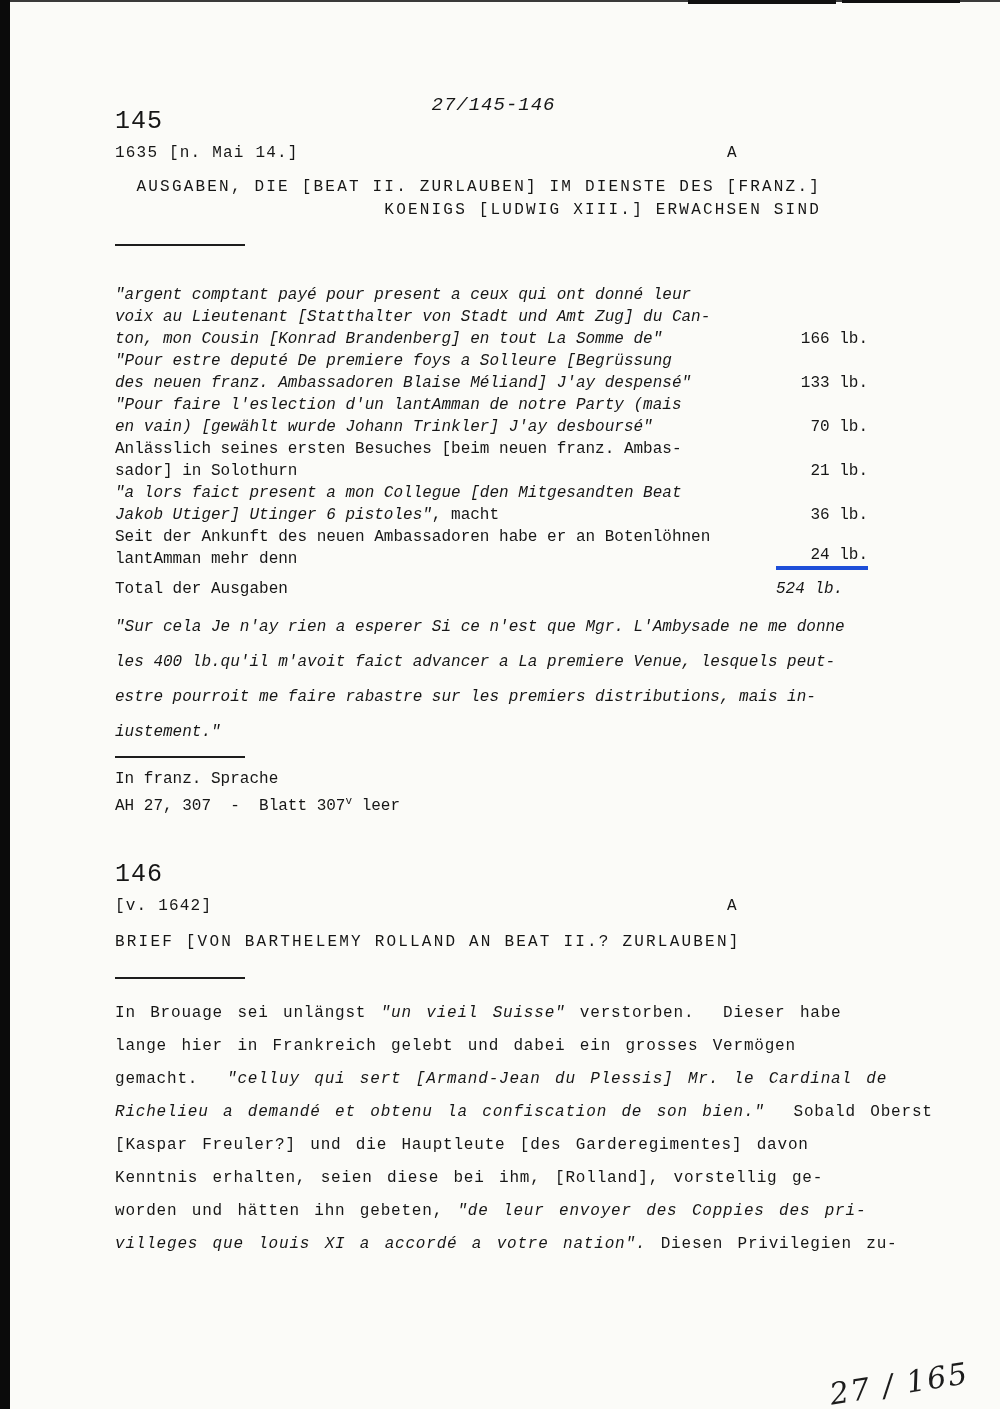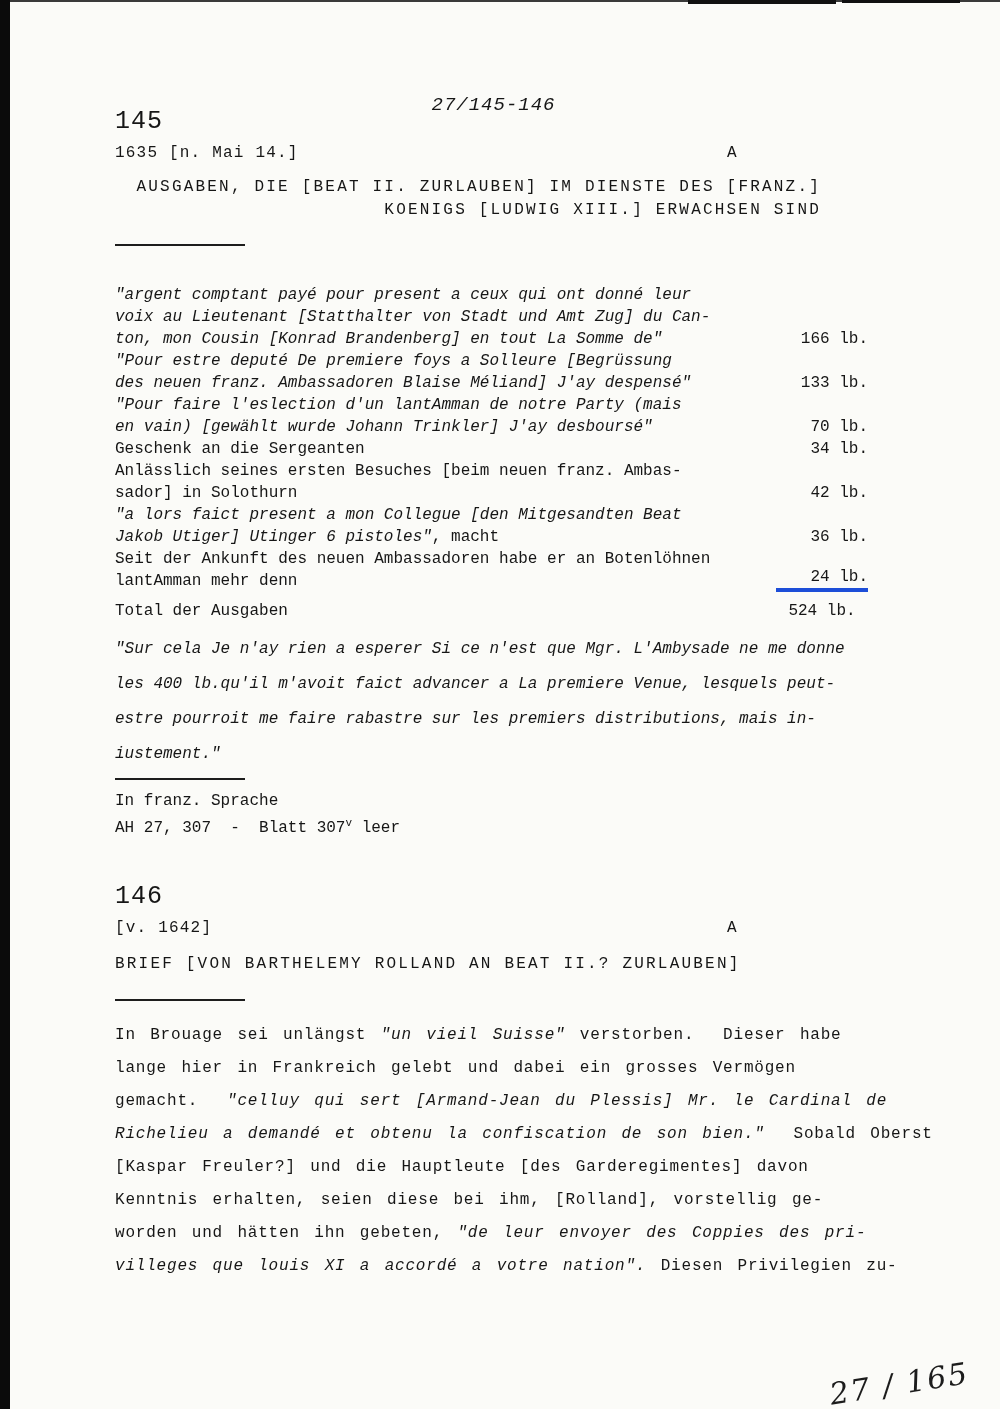--- a/index.html
+++ b/index.html
@@ -24,21 +24,21 @@
   .title145 { margin-top:12px; width:706px; text-align:right; letter-spacing:2.2px; }
   .title145 .title-line { line-height:23px; white-space:pre; }
   .rule { margin-top:22px; width:130px; border:none; border-top:2px solid #1d1d1d; }
   .ledger { margin-top:38px; width:753px; }
   .ledger-row { display:flex; align-items:flex-end; }
   .ledger-text { flex:1; }
   .ledger-amount { width:92px; text-align:right; line-height:22px; }
   .sum-underline { border-bottom:4px solid #1d4ed8; }
   .total-row { display:flex; width:753px; margin-top:8px; line-height:22px; }
   .total-label { flex:1; }
-  .total-amount { width:92px; text-align:center; }
+  .total-amount { width:92px; text-align:left;font-style:italic; }
   .quote { margin-top:10px; font-style:italic; }
   .quote .line { line-height:35px; }
   .rule2 { margin-top:6px; }
   .source { margin-top:10px; }
   .verso { font-size:11px; }
   .num146 { margin-top:44px; }
   .title146 { margin-top:14px; letter-spacing:2.2px; line-height:22px; white-space:pre; }
   .rule3 { margin-top:24px; }
   .body146 { margin-top:18px; letter-spacing:0.8px; word-spacing:4px; }
   .body146 .line { line-height:33px; }
@@ -90,30 +90,24 @@
           </div>
           <div class="ledger-row">
             <div class="ledger-text">
               <div class="line"><span class="it">"Pour faire l'eslection d'un lantAmman de notre Party (mais</span></div>
               <div class="line"><span class="it">en vain) [gewählt wurde Johann Trinkler] J'ay desboursé"</span></div>
             </div>
             <div class="ledger-amount">70 lb.</div>
           </div>
           <div class="ledger-row">
             <div class="ledger-text">
-              <div class="line"><span>Geschenk an die Sergeanten</span></div>
-            </div>
-            <div class="ledger-amount">34 lb.</div>
-          </div>
-          <div class="ledger-row">
-            <div class="ledger-text">
               <div class="line"><span>Anlässlich seines ersten Besuches [beim neuen franz. Ambas-</span></div>
               <div class="line"><span>sador] in Solothurn</span></div>
             </div>
-            <div class="ledger-amount">42 lb.</div>
+            <div class="ledger-amount">21 lb.</div>
           </div>
           <div class="ledger-row">
             <div class="ledger-text">
               <div class="line"><span class="it">"a lors faict present a mon Collegue [den Mitgesandten Beat</span></div>
               <div class="line"><span class="it">Jakob Utiger] Utinger 6 pistoles"</span><span>, macht</span></div>
             </div>
             <div class="ledger-amount">36 lb.</div>
           </div>
           <div class="ledger-row">
             <div class="ledger-text">

